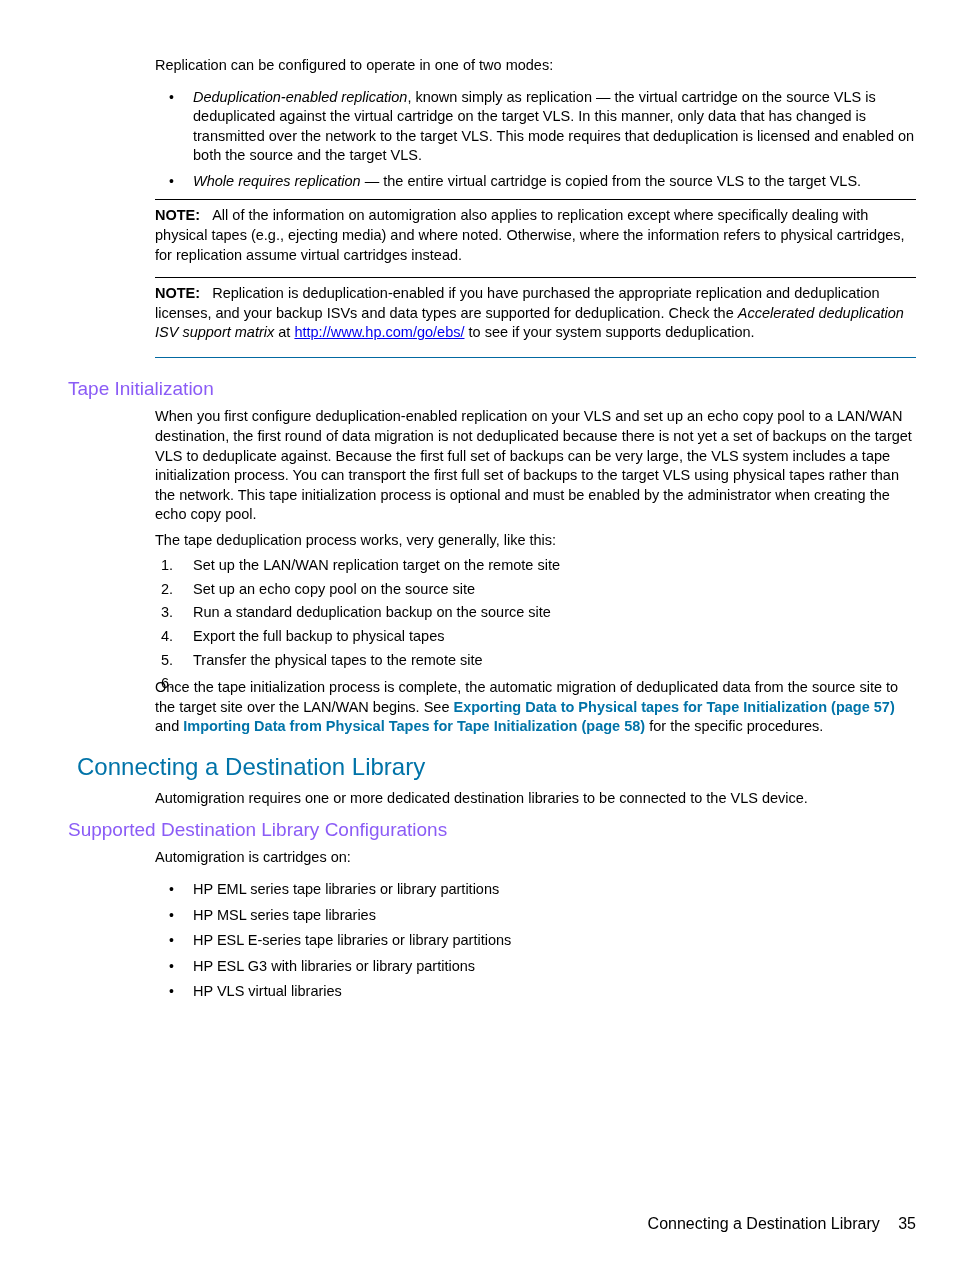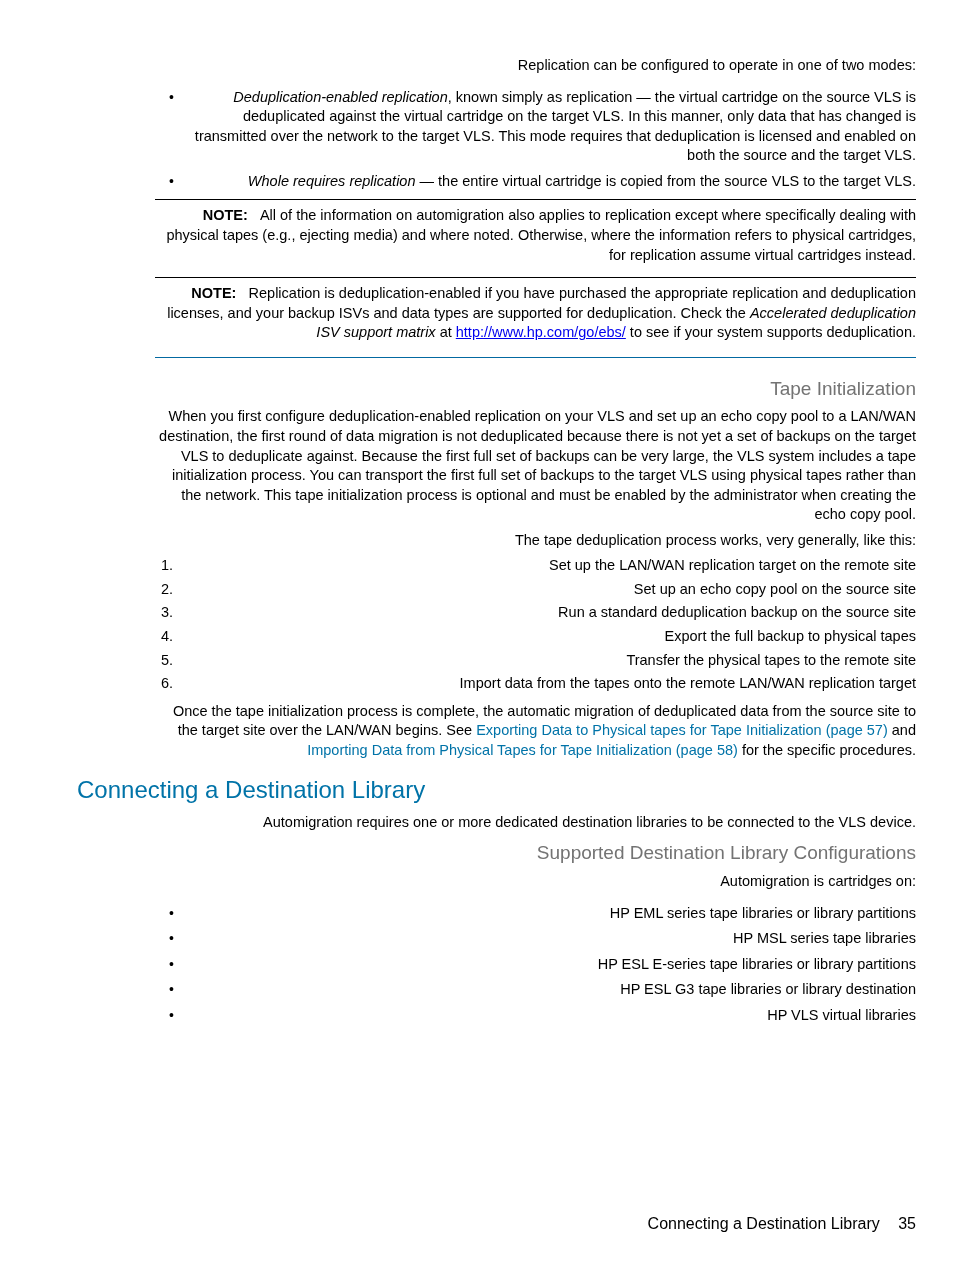--- a/index.html
+++ b/index.html
@@ -5,21 +5,21 @@
     * { margin: 0; padding: 0; box-sizing: border-box; }
     body {
       font-family: "Arial", "Helvetica", sans-serif;
       font-size: 14.5px;
       line-height: 1.35;
       background: #fff;
       color: #000;
       width: 954px;
       padding: 56px 38px 30px 38px;
     }
-    .content { margin-left: 117px; margin-right: 0; text-align: right; }
+    .content { margin-left: 117px; margin-right: 0; }
     p { margin-bottom: 6px; }
     ul.bullets { list-style: none; margin-top: 12px; margin-bottom: 8px; }
     ul.bullets li { position: relative; padding-left: 38px; margin-bottom: 6px; }
     ul.bullets li::before { content: "•"; position: absolute; left: 14px; top: 0; font-size: 14px; }
     .note-block {
       border-top: 1px solid #000;
       padding-top: 6px;
       margin-top: 8px;
       margin-bottom: 12px;
     }
@@ -30,32 +30,31 @@
       font-weight: normal;
       color: #0073a8;
       margin-left: 39px;
       margin-top: 14px;
       margin-bottom: 6px;
       font-family: "Arial", sans-serif;
     }
     .h3 {
       font-size: 19px;
       font-weight: normal;
-      color: #737373;
+      color: #8b5cf6;
       margin-left: 30px;
       margin-top: 8px;
       margin-bottom: 6px;
       font-family: "Arial", sans-serif;
-      text-align: right;
     }
     ol.numbered { list-style: none; margin-top: 4px; margin-bottom: 8px; }
     ol.numbered li { position: relative; padding-left: 38px; margin-bottom: 4px; }
     ol.numbered li .num { position: absolute; left: 6px; top: 0; }
     a.ext { color: #0000ee; text-decoration: underline; }
-    a.int { color: #0073a8; text-decoration: none; }
+    a.int { color: #0073a8; text-decoration: none; font-weight: bold; }
     .italic { font-style: italic; }
     .footer {
       position: absolute;
       right: 38px;
       bottom: 36px;
       font-size: 16px;
     }
     .footer .pgnum { margin-left: 14px; }
     html, body { position: relative; height: 1271px; }
   </style>
@@ -92,21 +91,21 @@
 <div class="content">
   <p>When you first configure deduplication-enabled replication on your VLS and set up an echo copy pool to a LAN/WAN destination, the first round of data migration is not deduplicated because there is not yet a set of backups on the target VLS to deduplicate against. Because the first full set of backups can be very large, the VLS system includes a tape initialization process. You can transport the first full set of backups to the target VLS using physical tapes rather than the network. This tape initialization process is optional and must be enabled by the administrator when creating the echo copy pool.</p>
   <p>The tape deduplication process works, very generally, like this:</p>
 
   <ol class="numbered">
     <li><span class="num">1.</span><span>Set up the LAN/WAN replication target on the remote site</span></li>
     <li><span class="num">2.</span><span>Set up an echo copy pool on the source site</span></li>
     <li><span class="num">3.</span><span>Run a standard deduplication backup on the source site</span></li>
     <li><span class="num">4.</span><span>Export the full backup to physical tapes</span></li>
     <li><span class="num">5.</span><span>Transfer the physical tapes to the remote site</span></li>
-    <li><span class="num">6.</span><span>Import data from the tapes onto the remote LAN/WAN replication target</span></li>
+    <li><span class="num">6.</span></li>
   </ol>
 
   <p>
     <span>Once the tape initialization process is complete, the automatic migration of deduplicated data from the source site to the target site over the LAN/WAN begins. See </span><a href="#" class="int">Exporting Data to Physical tapes for Tape Initialization (page 57)</a><span> and </span><a href="#" class="int">Importing Data from Physical Tapes for Tape Initialization (page 58)</a><span> for the specific procedures.</span>
   </p>
 </div>
 
 <div class="h2">Connecting a Destination Library</div>
 
 <div class="content">
@@ -114,21 +113,21 @@
 </div>
 
 <div class="h3">Supported Destination Library Configurations</div>
 
 <div class="content">
   <p>Automigration is cartridges on:</p>
   <ul class="bullets">
     <li><span>HP EML series tape libraries or library partitions</span></li>
     <li><span>HP MSL series tape libraries</span></li>
     <li><span>HP ESL E-series tape libraries or library partitions</span></li>
-    <li><span>HP ESL G3 tape libraries or library destination</span></li>
+    <li><span>HP ESL G3 with libraries or library partitions</span></li>
     <li><span>HP VLS virtual libraries</span></li>
   </ul>
 </div>
 
 <div class="footer">
   <span>Connecting a Destination Library</span>
   <span class="pgnum">35</span>
 </div>
 
 </body></html>

